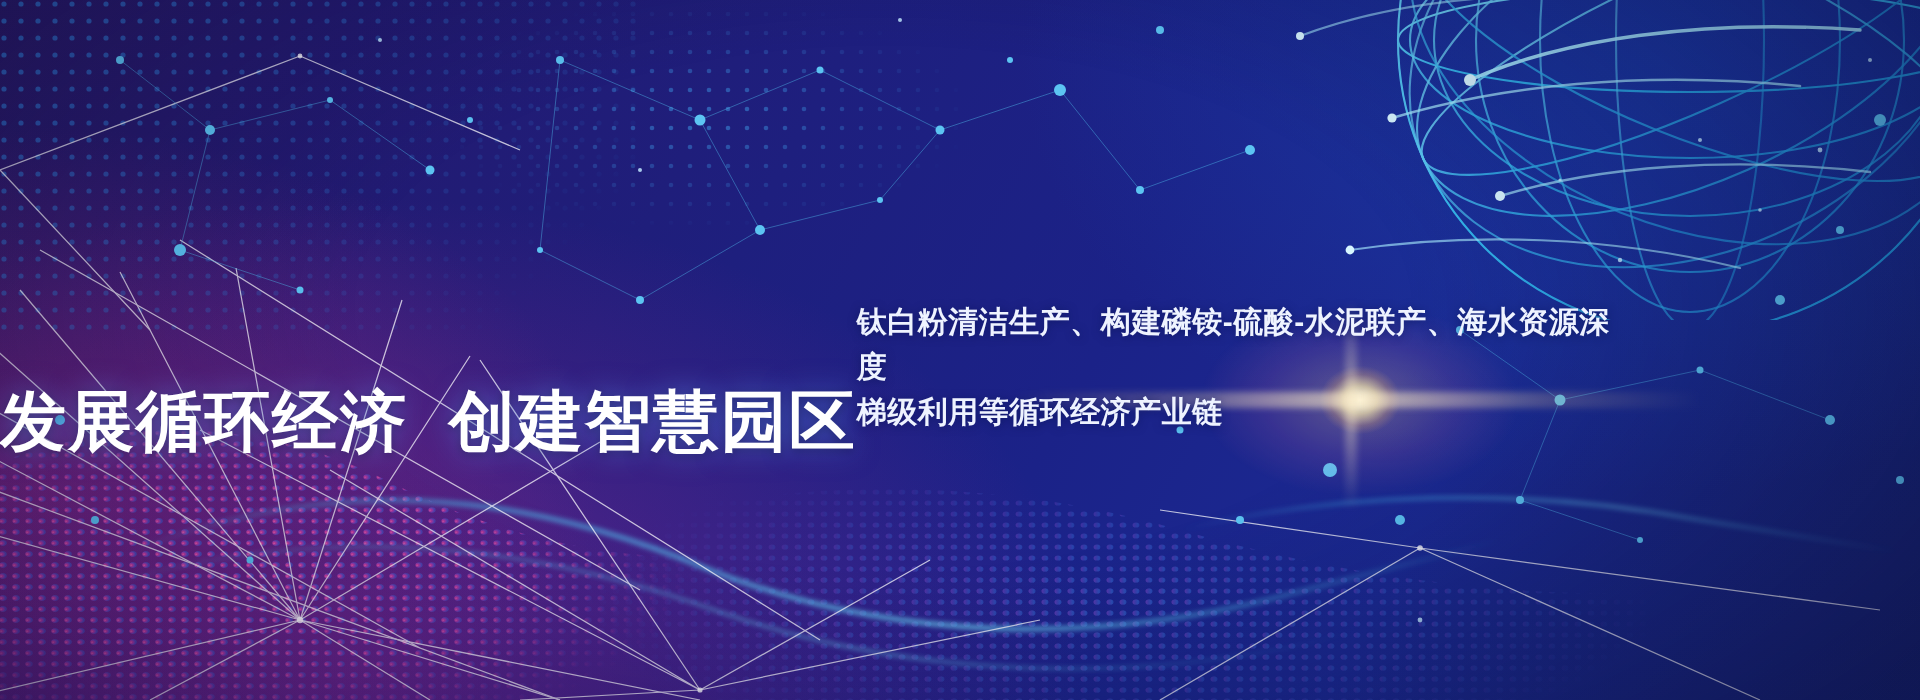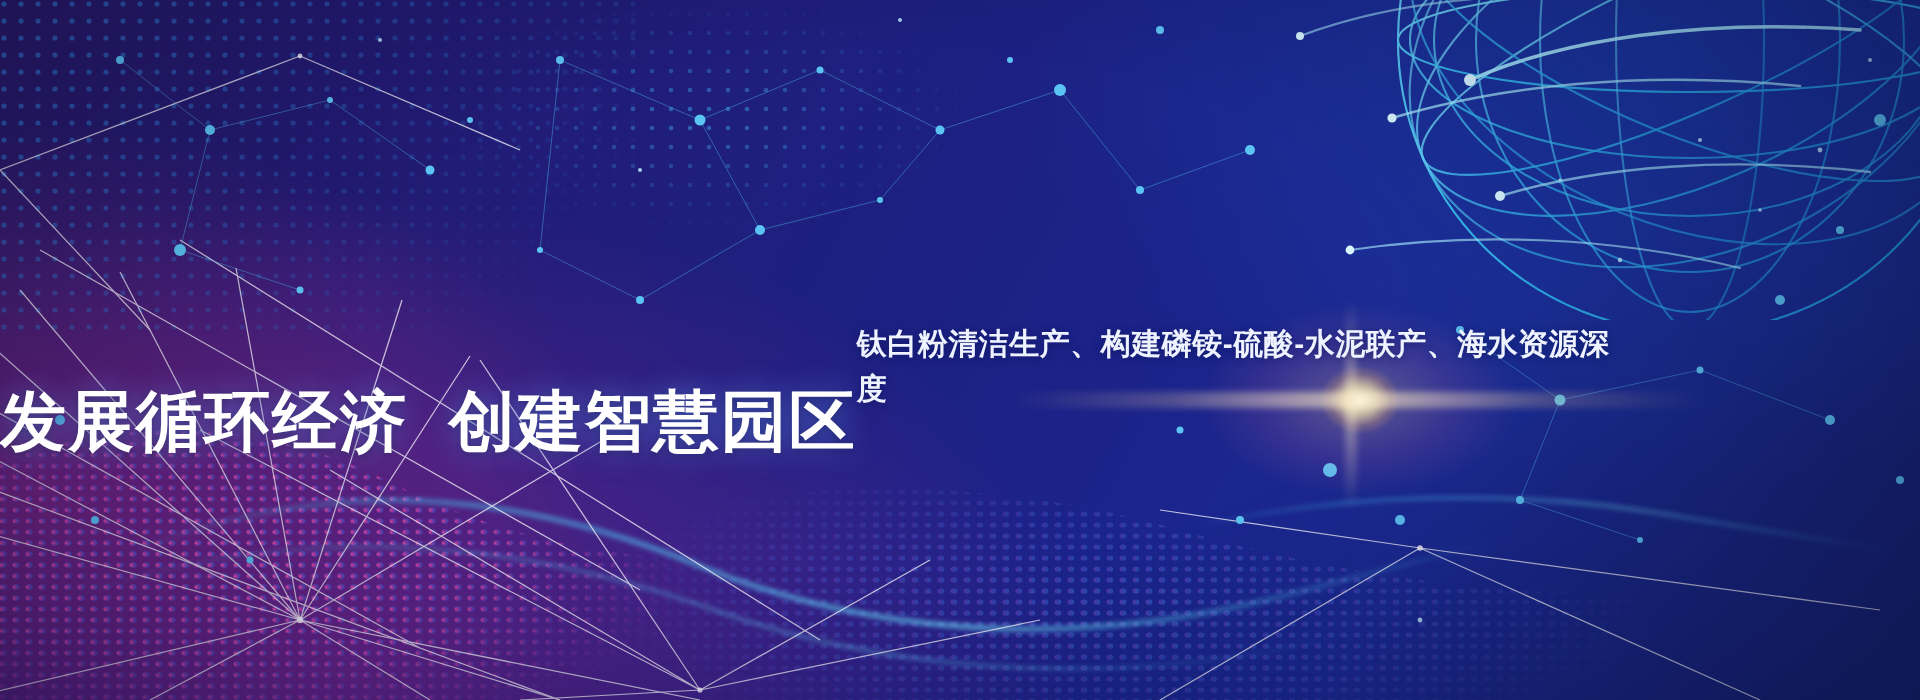--- a/index.html
+++ b/index.html
@@ -343,17 +343,18 @@
   <div id="flare-streak-v"></div>
 
   <div id="vignette"></div>
 
   <div id="content">
 
     <h1 id="headline">发展循环经济  创建智慧园区</h1>
 
     <div id="subtitle">
       <span class="sub-line">钛白粉清洁生产、构建磷铵-硫酸-水泥联产、海水资源深度</span>
+      <span class="sub-line">梯级利用等循环经济产业链</span>
     </div>
 
 
   </div>
 </div>
 
 </body></html>

